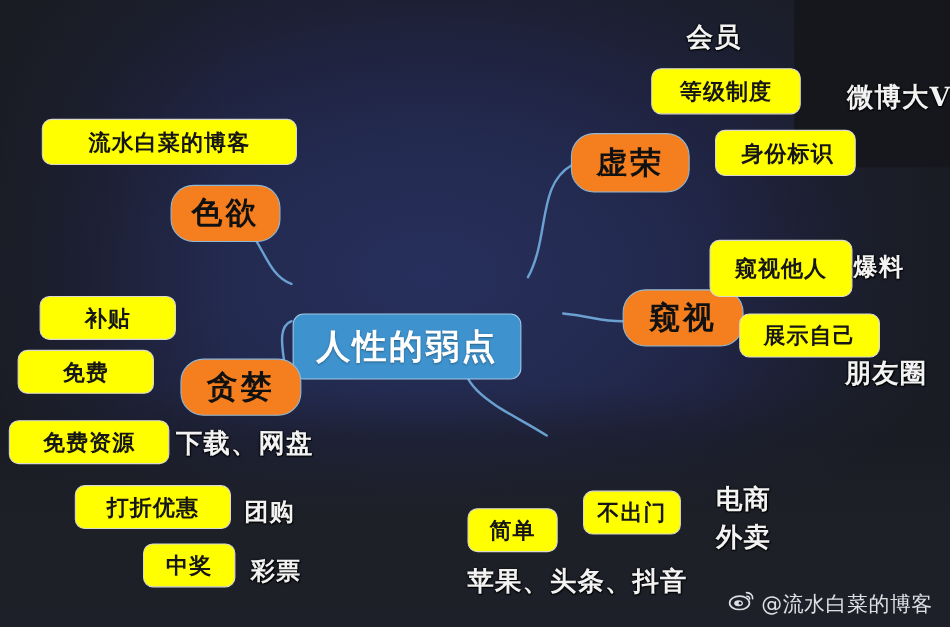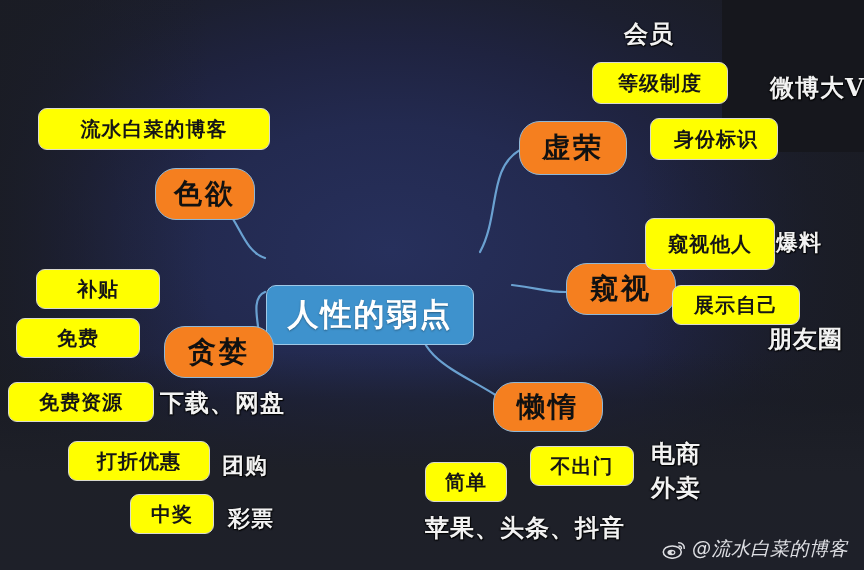--- a/index.html
+++ b/index.html
@@ -93,27 +93,26 @@
     text-shadow:
       0 0 2px rgba(0,0,0,.95),
       1px 1px 1px rgba(0,0,0,.9),
       -1px 1px 1px rgba(0,0,0,.55);
   }
   .note.lg{font-size:24px;}
   
   .watermark{
     position:absolute;
     right:16px;bottom:8px;
-    display:flex;align-items:center;gap:6px;
+    display:flex;gap:6px;
     color:#e9eaee;
     font-size:19px;
     font-family:"DejaVu Sans","Liberation Sans",sans-serif;
     letter-spacing:.5px;
     opacity:.95;
-    font-style:italic;
   }
   .wb-logo{
     width:24px;height:19px;display:inline-block;flex:0 0 auto;
   }
   .wm-text{display:inline-block;}
 </style>
 </head>
 <body>
 
 <div id="canvas">
@@ -182,27 +181,24 @@
   <div class="node node-leaf" style="left:68px;top:441px;width:142px;height:40px;">
     <span>打折优惠</span>
   </div>
   <div class="node node-leaf" style="left:130px;top:494px;width:84px;height:40px;">
     <span>中奖</span>
   </div>
   <div class="note lg" style="left:160px;top:387px;">下载、网盘</div>
   <div class="note" style="left:222px;top:451px;">团购</div>
   <div class="note" style="left:228px;top:504px;">彩票</div>
 
-  <div class="node node-branch" style="left:493px;top:382px;width:110px;height:50px;">
-    <span>懒惰</span>
-  </div>
   <div class="node node-leaf" style="left:425px;top:462px;width:82px;height:40px;">
     <span>简单</span>
   </div>
-  <div class="node node-leaf" style="left:530px;top:446px;width:104px;height:40px;">
+  <div class="node node-leaf" style="left:530px;top:446px;width:89px;height:40px;">
     <span>不出门</span>
   </div>
   <div class="note lg" style="left:651px;top:438px;">电商</div>
   <div class="note lg" style="left:651px;top:472px;">外卖</div>
   <div class="note lg" style="left:425px;top:512px;">苹果、头条、抖音</div>
 
   <div class="watermark">
     <span class="wb-logo">
       <svg viewBox="0 0 28 22" width="24" height="19" aria-hidden="true">
         <ellipse cx="12" cy="14" rx="10.5" ry="7.2" fill="none" stroke="#e9eaee" stroke-width="1.8"></ellipse>

